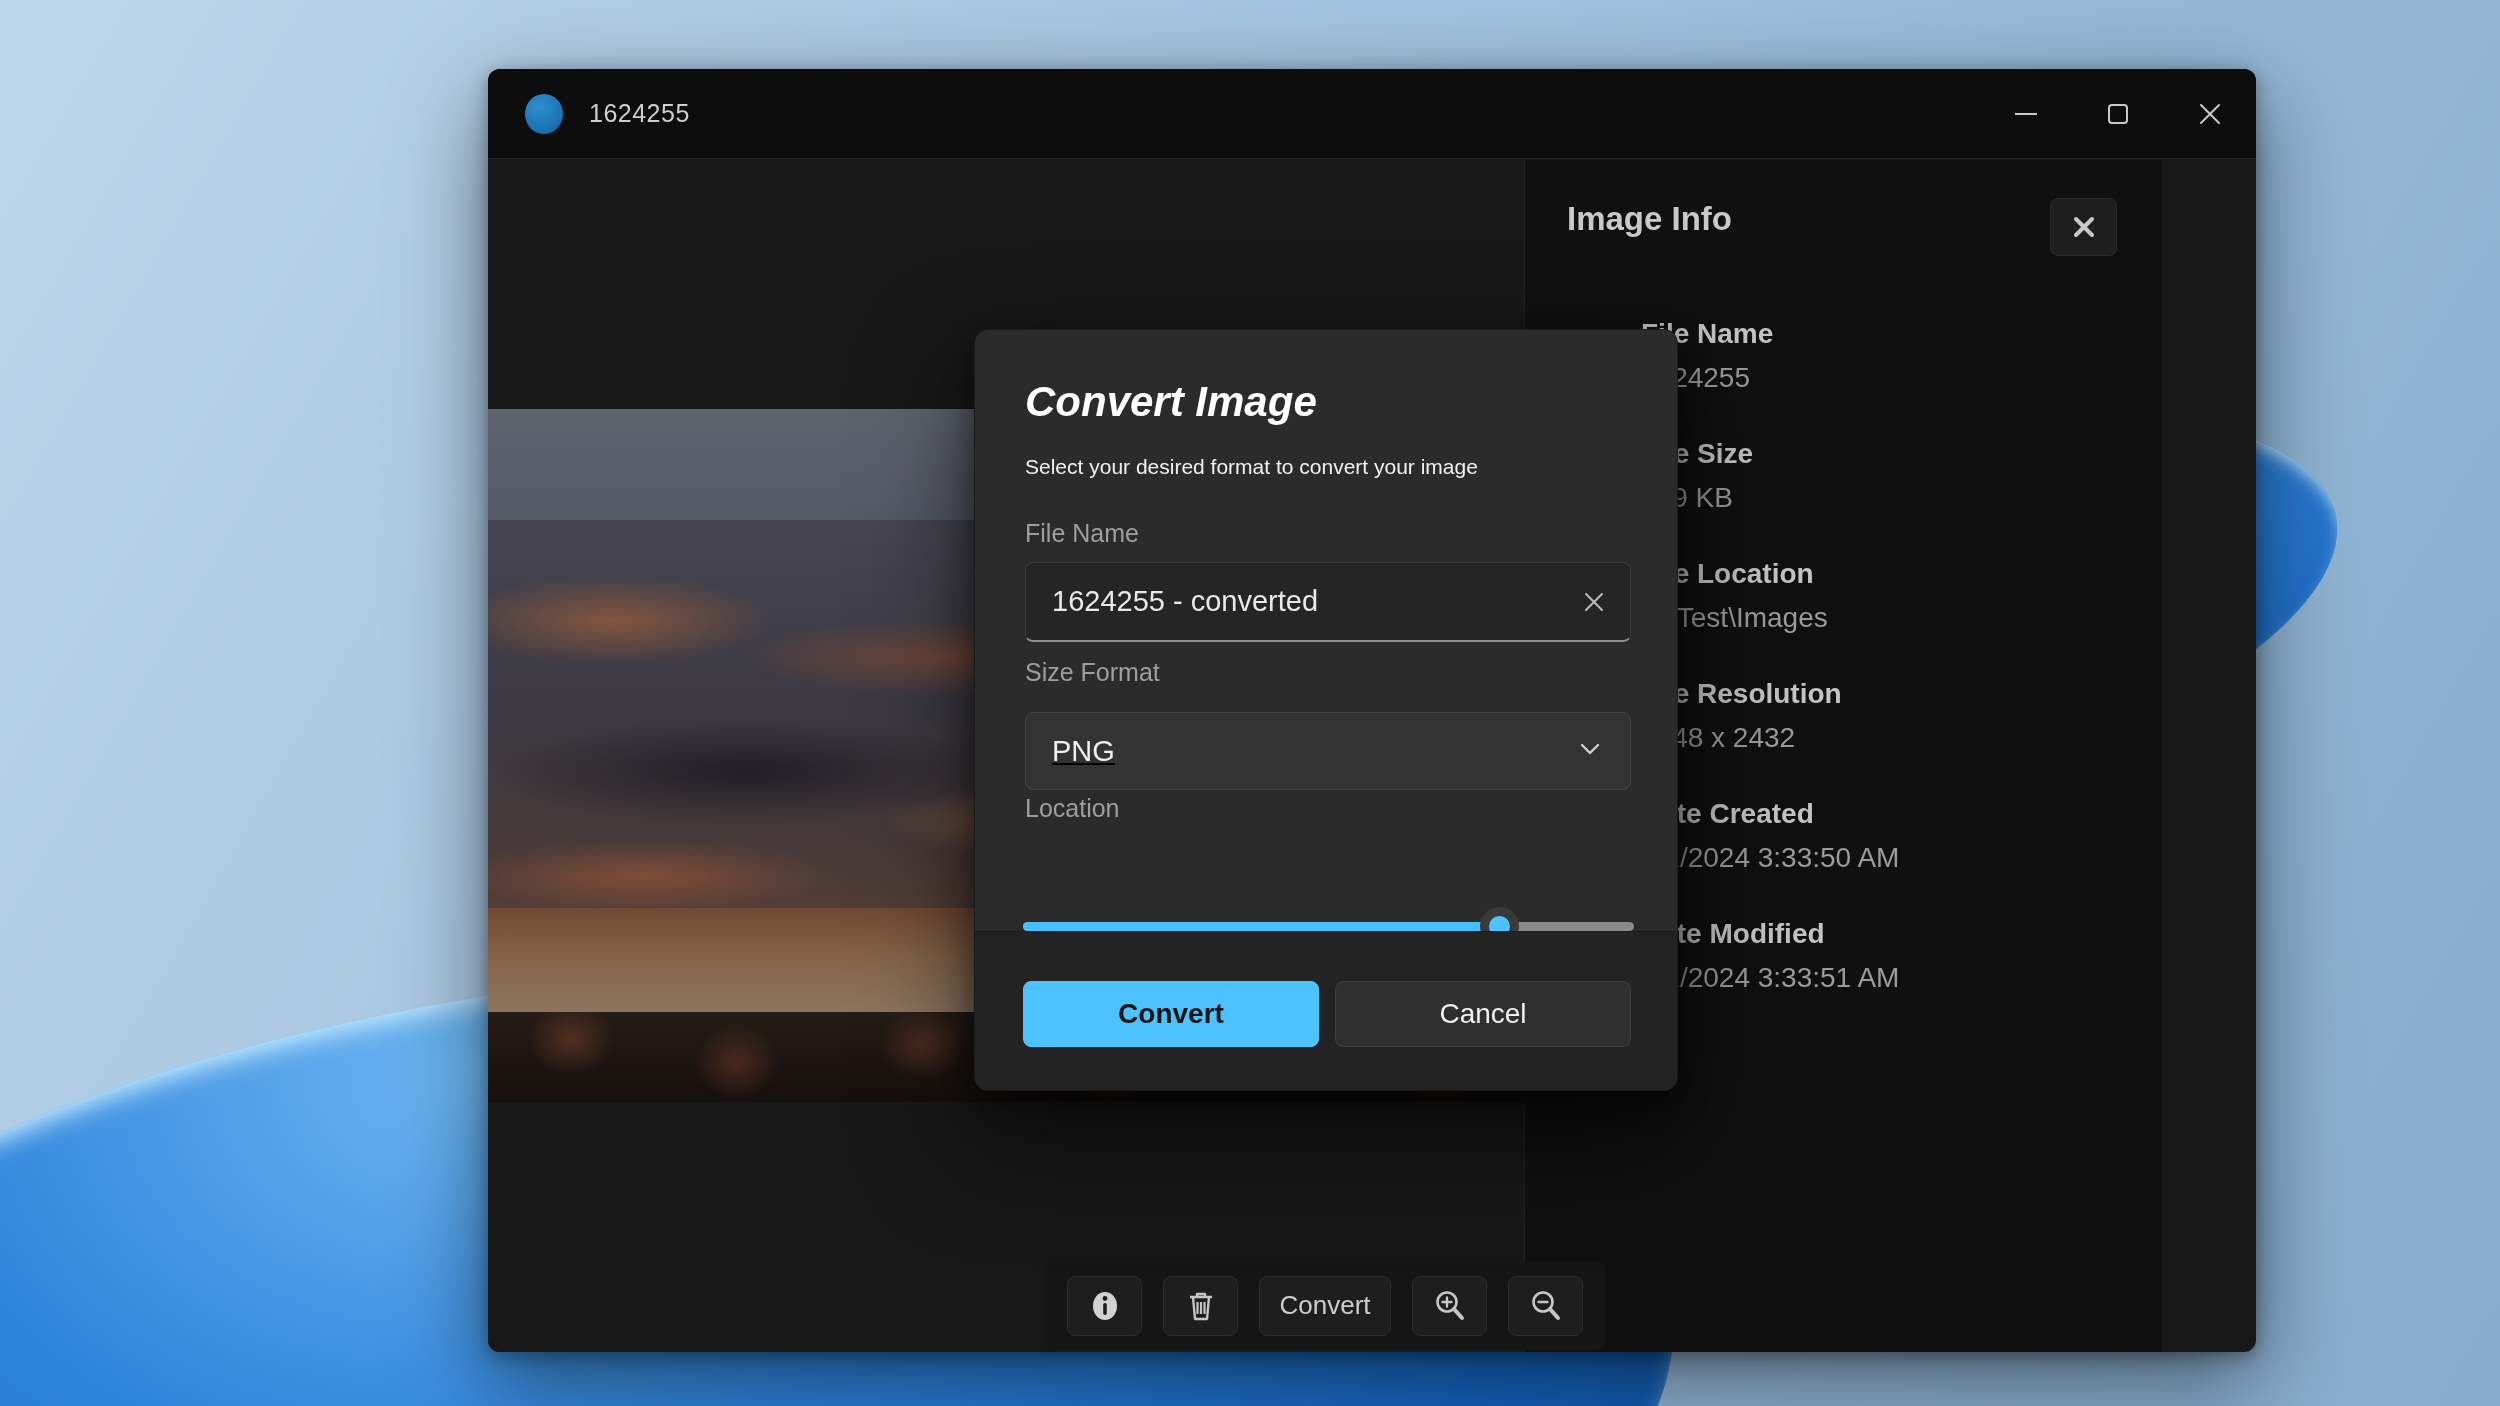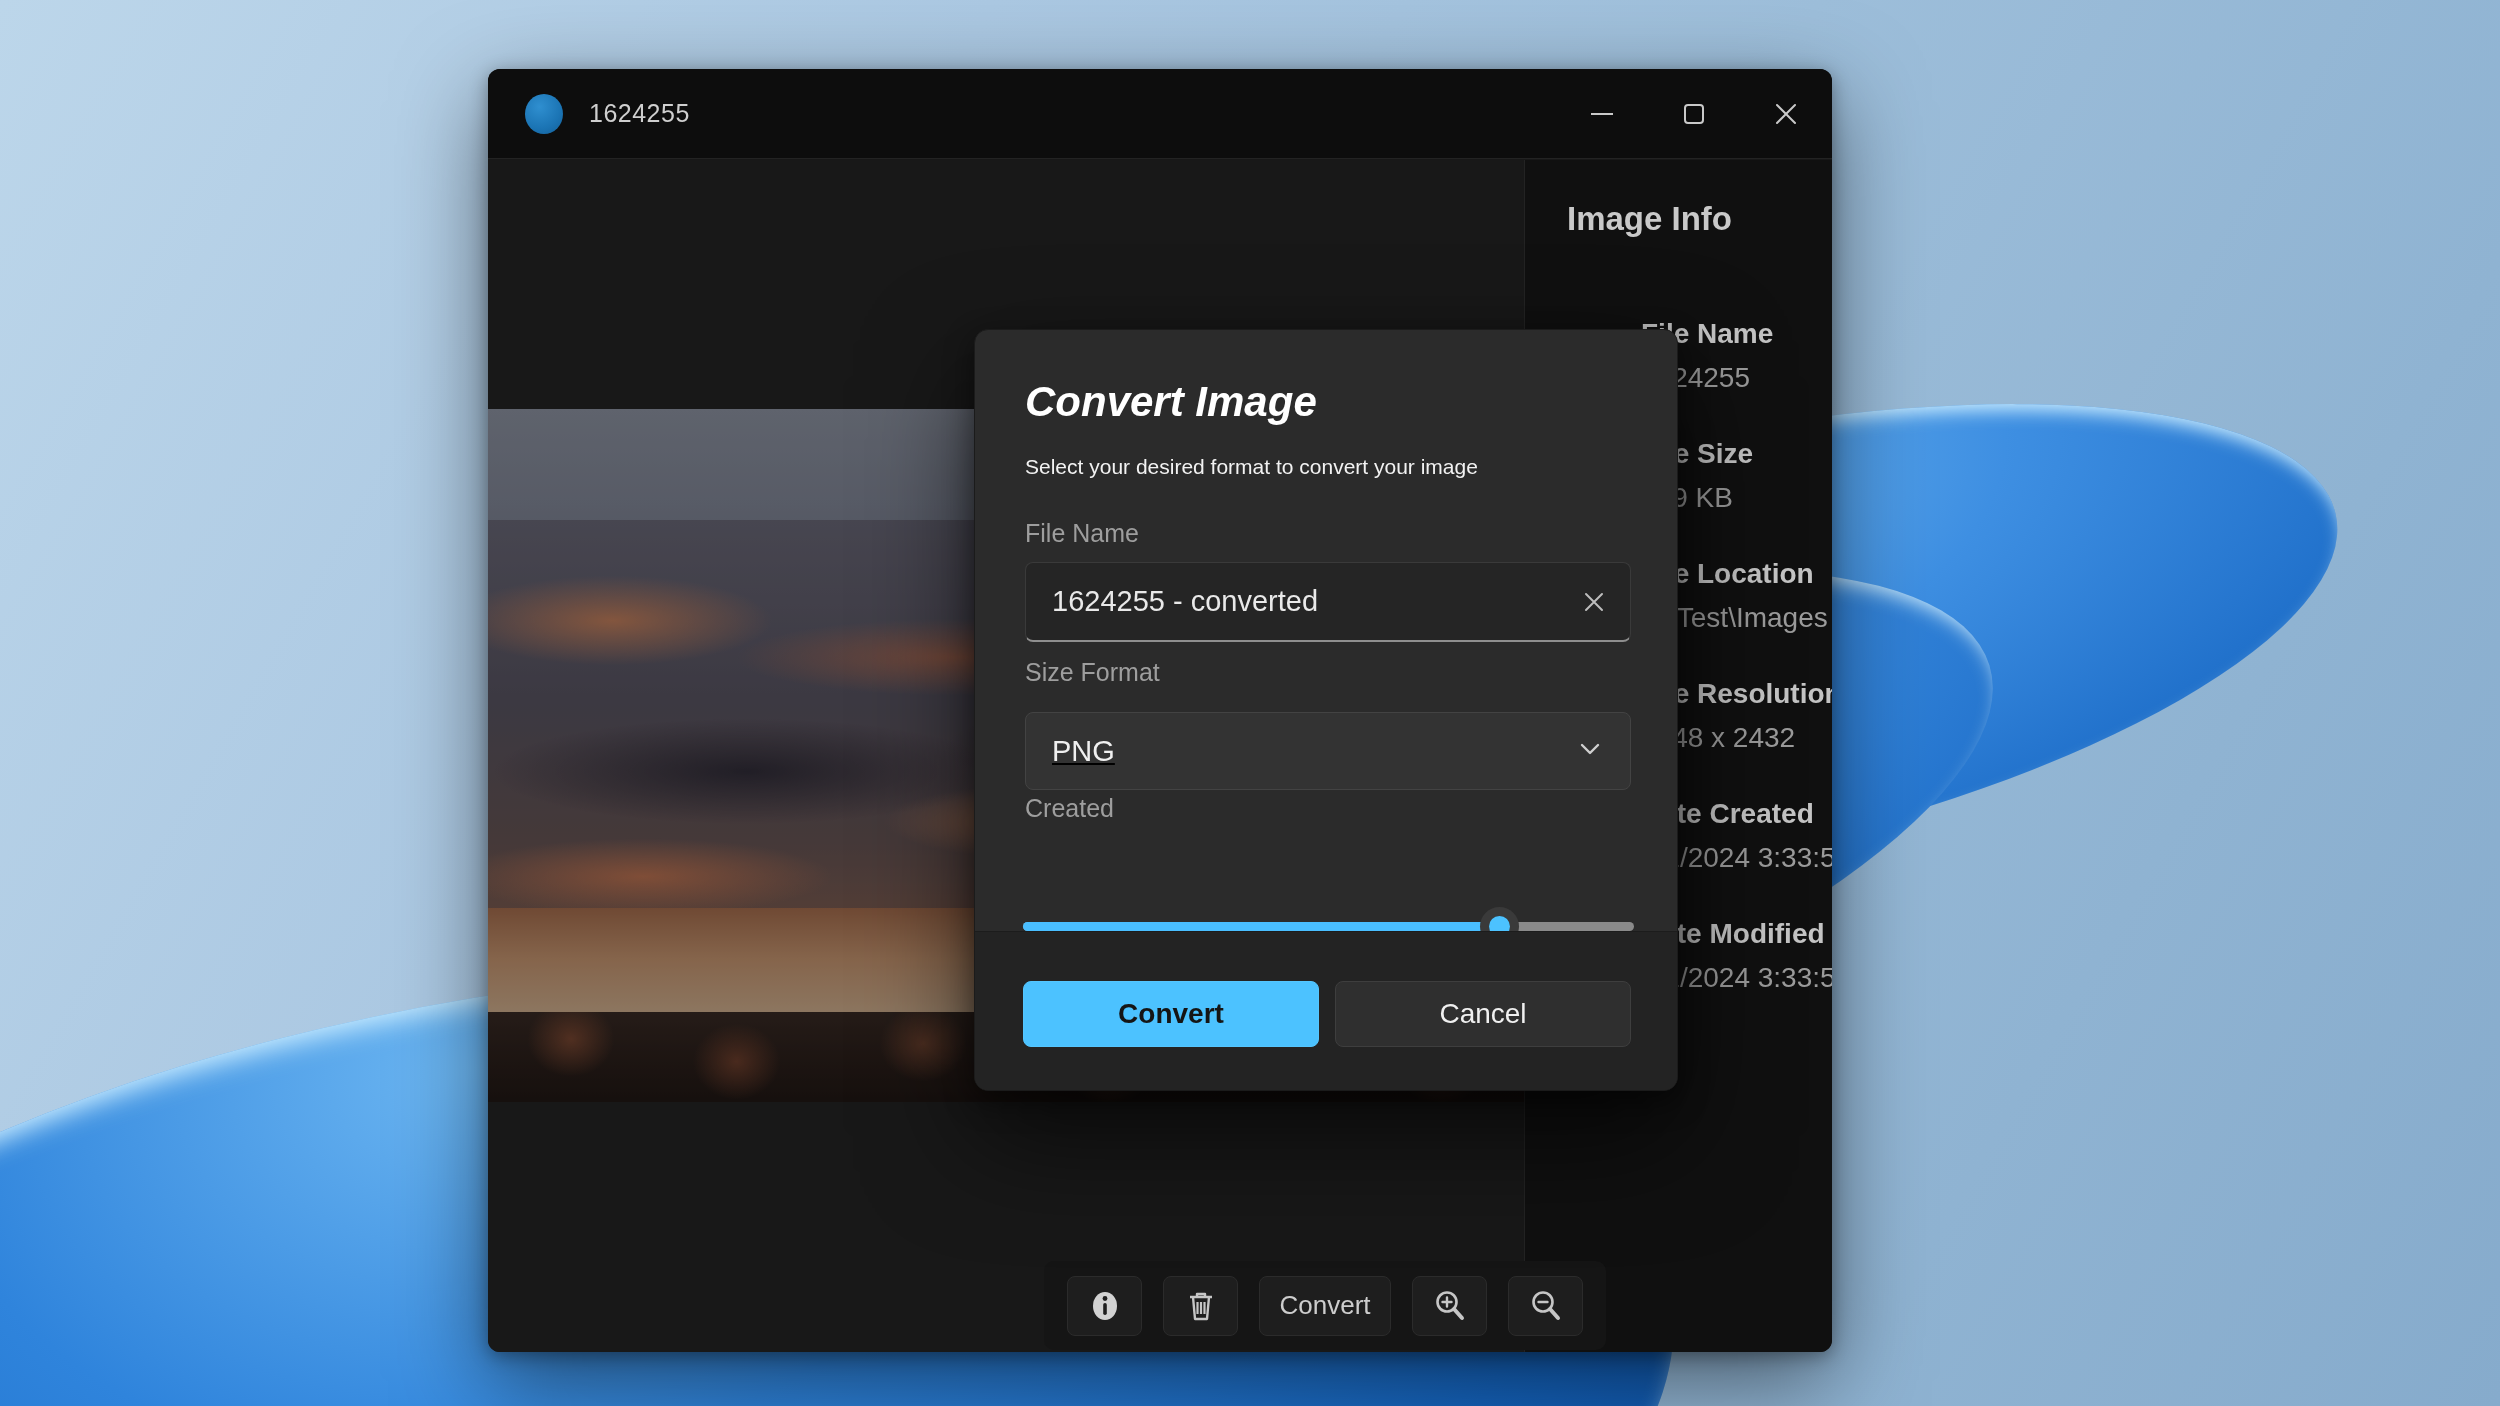--- a/index.html
+++ b/index.html
@@ -17,21 +17,21 @@
               background:radial-gradient(ellipse at 40% 12%,#7fc3f4 0%,#3b8ee2 40%,#1a6ac6 80%);
               box-shadow:inset 0 12px 22px -5px #cdeeff; }
   .petal.p3 { left:620px; top:640px; width:1400px; height:460px; transform:rotate(-17deg);
               background:radial-gradient(ellipse at 38% 10%,#8ccbf6 0%,#4495e6 45%,#2272cc 85%);
               box-shadow:inset 0 10px 20px -5px #d2f0ff; }
   .petal.p4 { left:1050px; top:440px; width:1300px; height:420px; transform:rotate(-12deg);
               background:radial-gradient(ellipse at 35% 12%,#7ec2f3 0%,#3e8fe2 45%,#1d6dc8 85%);
               box-shadow:inset 0 10px 18px -4px #c9ecff; }
 
   
-  .window { position:absolute; left:488px; top:69px; width:1344px; height:1283px;
+  .window { position:absolute; left:488px; top:69px; width:1768px; height:1283px;
             background:#181818; border-radius:12px; overflow:hidden;
             box-shadow:0 30px 90px rgba(0,0,0,.5), 0 4px 18px rgba(0,0,0,.35); }
 
   .titlebar { position:absolute; left:0; top:0; width:100%; height:90px; background:#0d0d0d;
               border-bottom:1px solid #232323; display:flex; align-items:center; }
   .appicon { width:38px; height:40px; border-radius:50%; margin-left:37px;
              background:radial-gradient(circle at 38% 32%,#2f8fd0 0%,#1b74b4 60%,#135f98 100%); }
   .apptitle { color:#cfcfcf; font-size:25px; margin-left:26px; letter-spacing:.5px; }
   .wincontrols { position:absolute; right:0; top:0; height:90px; display:flex; align-items:center; }
   .winbtn { width:92px; height:90px; display:flex; align-items:center; justify-content:center; color:#c9c9c9; }
@@ -257,21 +257,21 @@
       <div class="dlg-label lbl-format">Size Format</div>
       <div class="dlg-select">
         <span class="val">PNG</span>
         <span class="chev">
           <svg width="28" height="28" viewBox="0 0 28 28">
               <path d="M6 10 L14 18 L22 10" fill="none" stroke="currentColor" stroke-width="2.4" stroke-linecap="round" stroke-linejoin="round"></path>
             </svg>
         </span>
       </div>
 
-      <div class="dlg-label lbl-quality">Created</div>
+      <div class="dlg-label lbl-quality">Location</div>
       <div class="slider">
         <div class="track"></div>
         <div class="fill" style="width: 78%;"></div>
         <div class="thumb" style="left: 78%;">
             <i></i>
           </div>
         <div class="ticks">
           <i></i>
             <i></i>
             <i></i>

